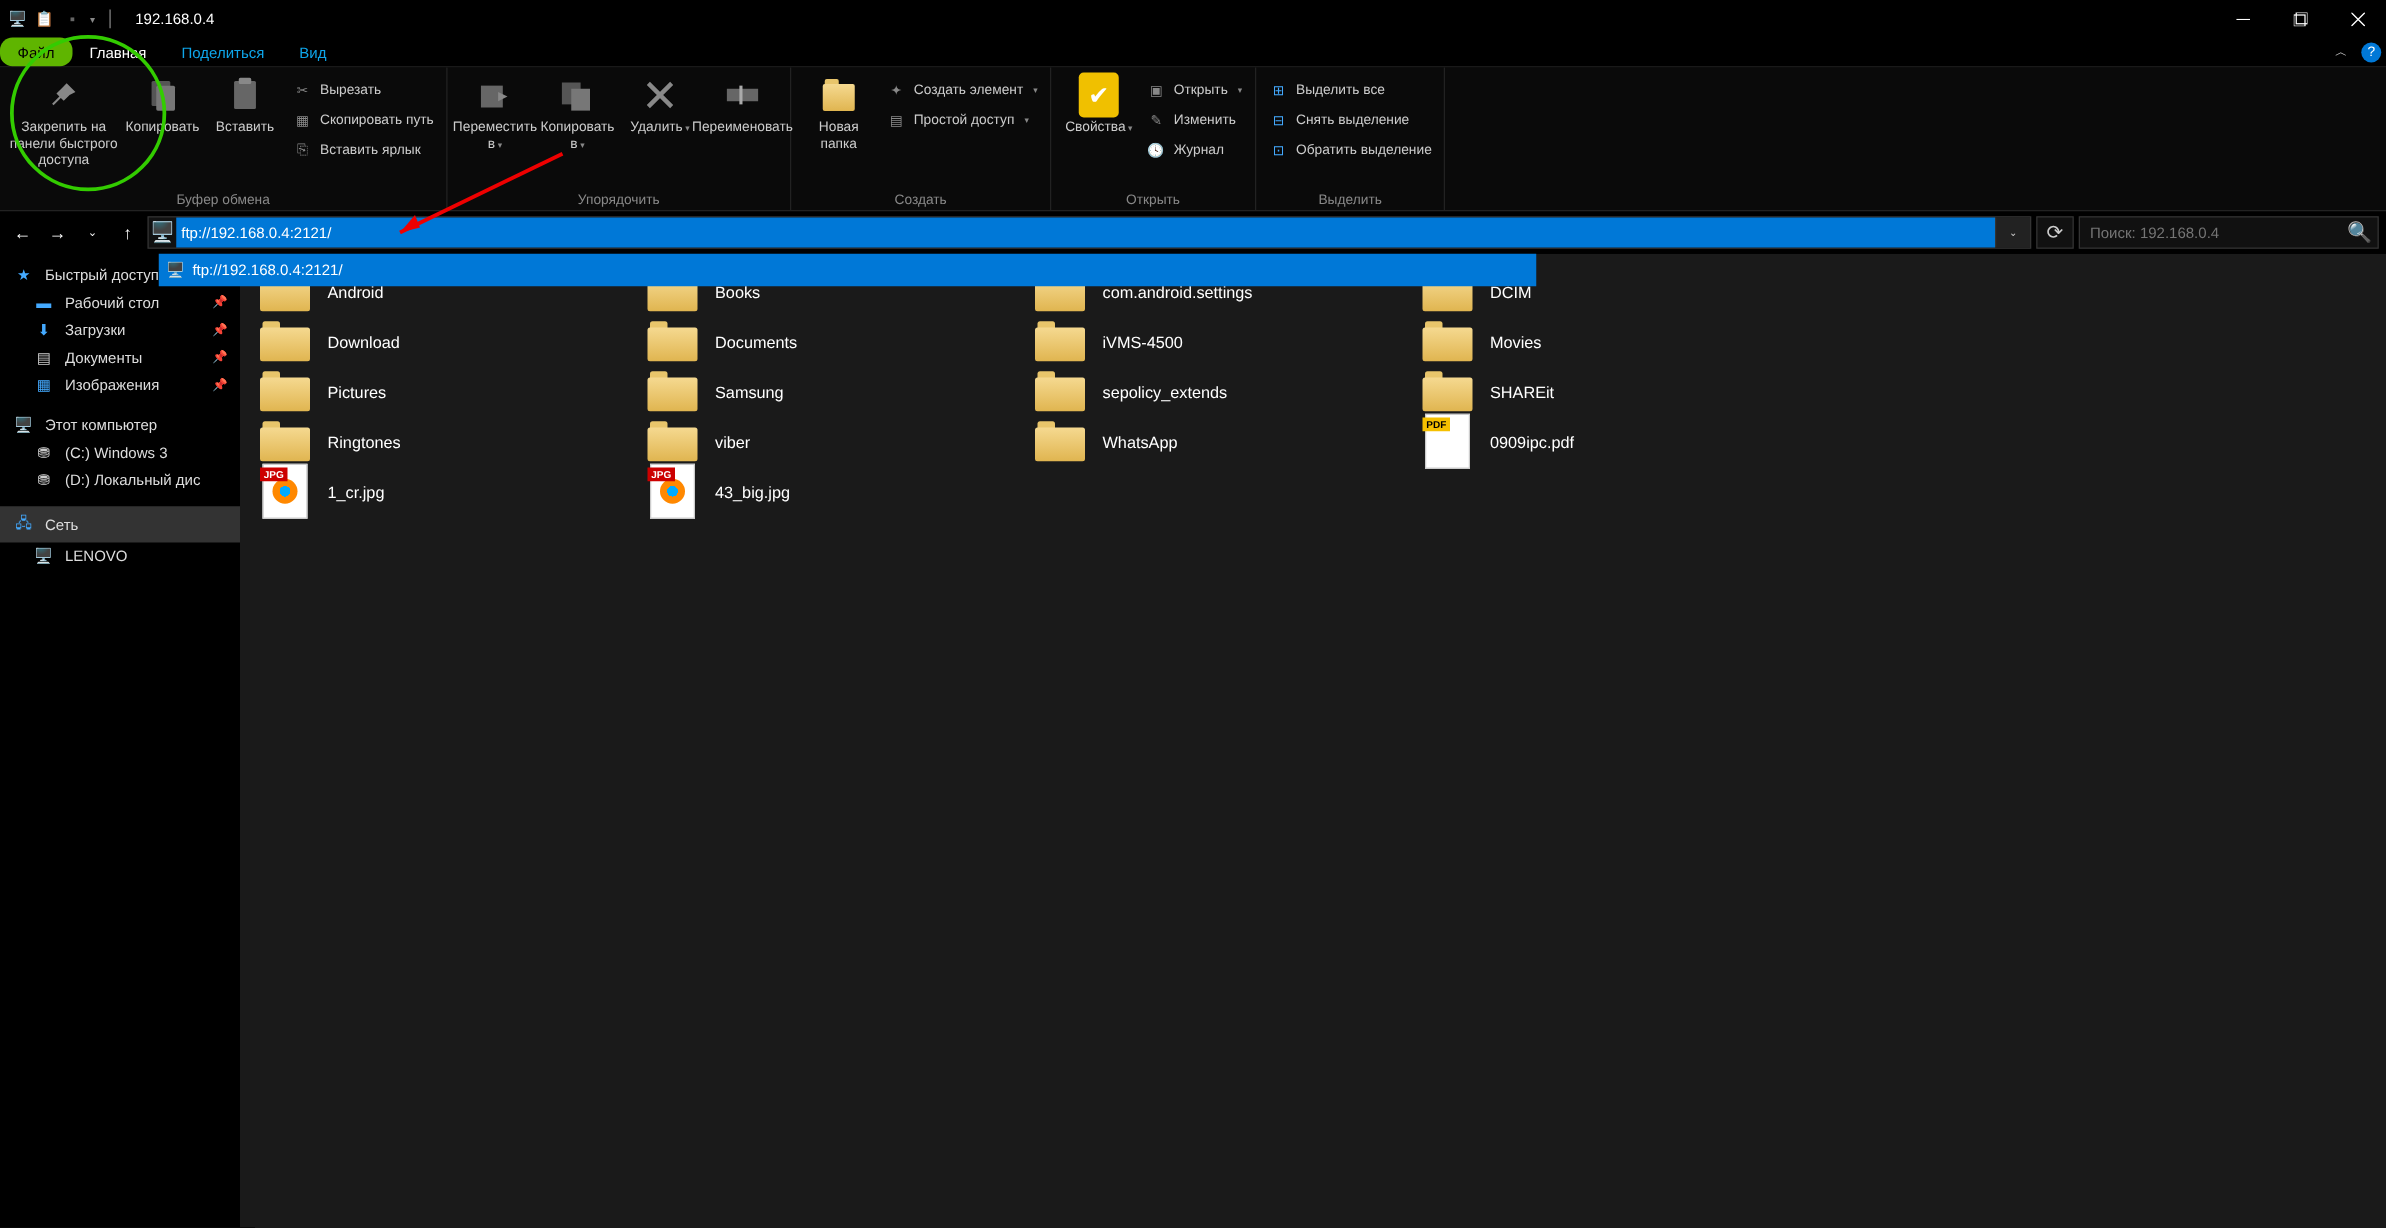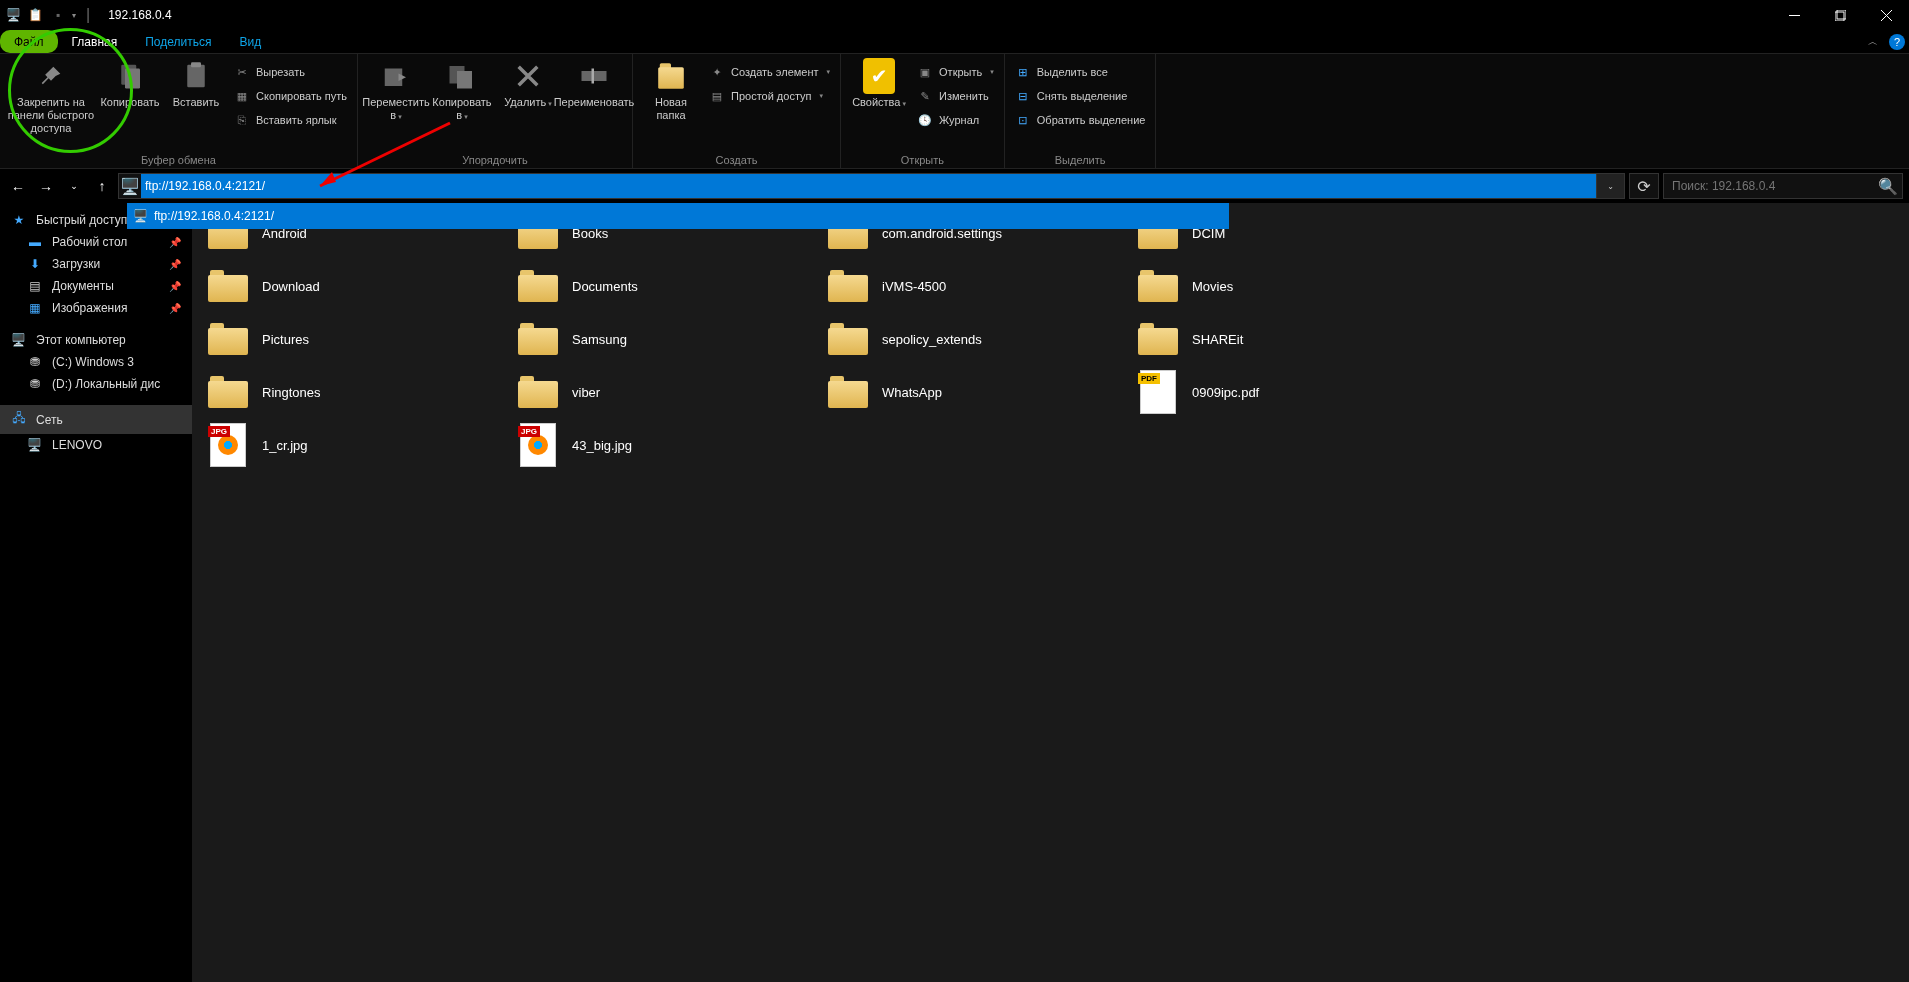--- a/index.html
+++ b/index.html
@@ -65,21 +65,21 @@
 .body { flex:1; display:flex; overflow:hidden; }
 .sidebar { width:192px; background:#000; padding:6px 0; overflow-y:auto; }
 .sb-item { display:flex; align-items:center; gap:8px; padding:4px 10px; font-size:12px; color:#ddd; position:relative; }
 .sb-item.selected { background:#333; }
 .sb-item.child { padding-left:26px; }
 .sb-ico { width:18px; display:flex; align-items:center; justify-content:center; font-size:12px; }
 .sb-pin { margin-left:auto; color:#666; font-size:10px; }
 .sb-sep { height:10px; }
 
 .content { flex:1; background:#1a1a1a; padding:10px 14px; overflow:auto; }
-.grid { display:grid; grid-template-columns:repeat(4,300px); gap:13px 10px;text-align:center; }
+.grid { display:grid; grid-template-columns:repeat(4,300px); gap:0 10px;text-align:center; }
 .item { display:flex; align-items:center; gap:12px; }
 .item-ico { width:44px; height:40px; display:flex; align-items:center; justify-content:center; }
 .item-txt { font-size:13px; color:#fff; }
 
 
 .folder { width:40px; height:32px; position:relative; }
 .folder::before { content:''; position:absolute; top:0; left:2px; width:14px; height:6px; background:#e8c56b; border-radius:2px 2px 0 0; }
 .folder::after { content:''; position:absolute; top:5px; left:0; right:0; bottom:0; background:linear-gradient(#f5d990,#e0b550); border-radius:2px; }
 
 

